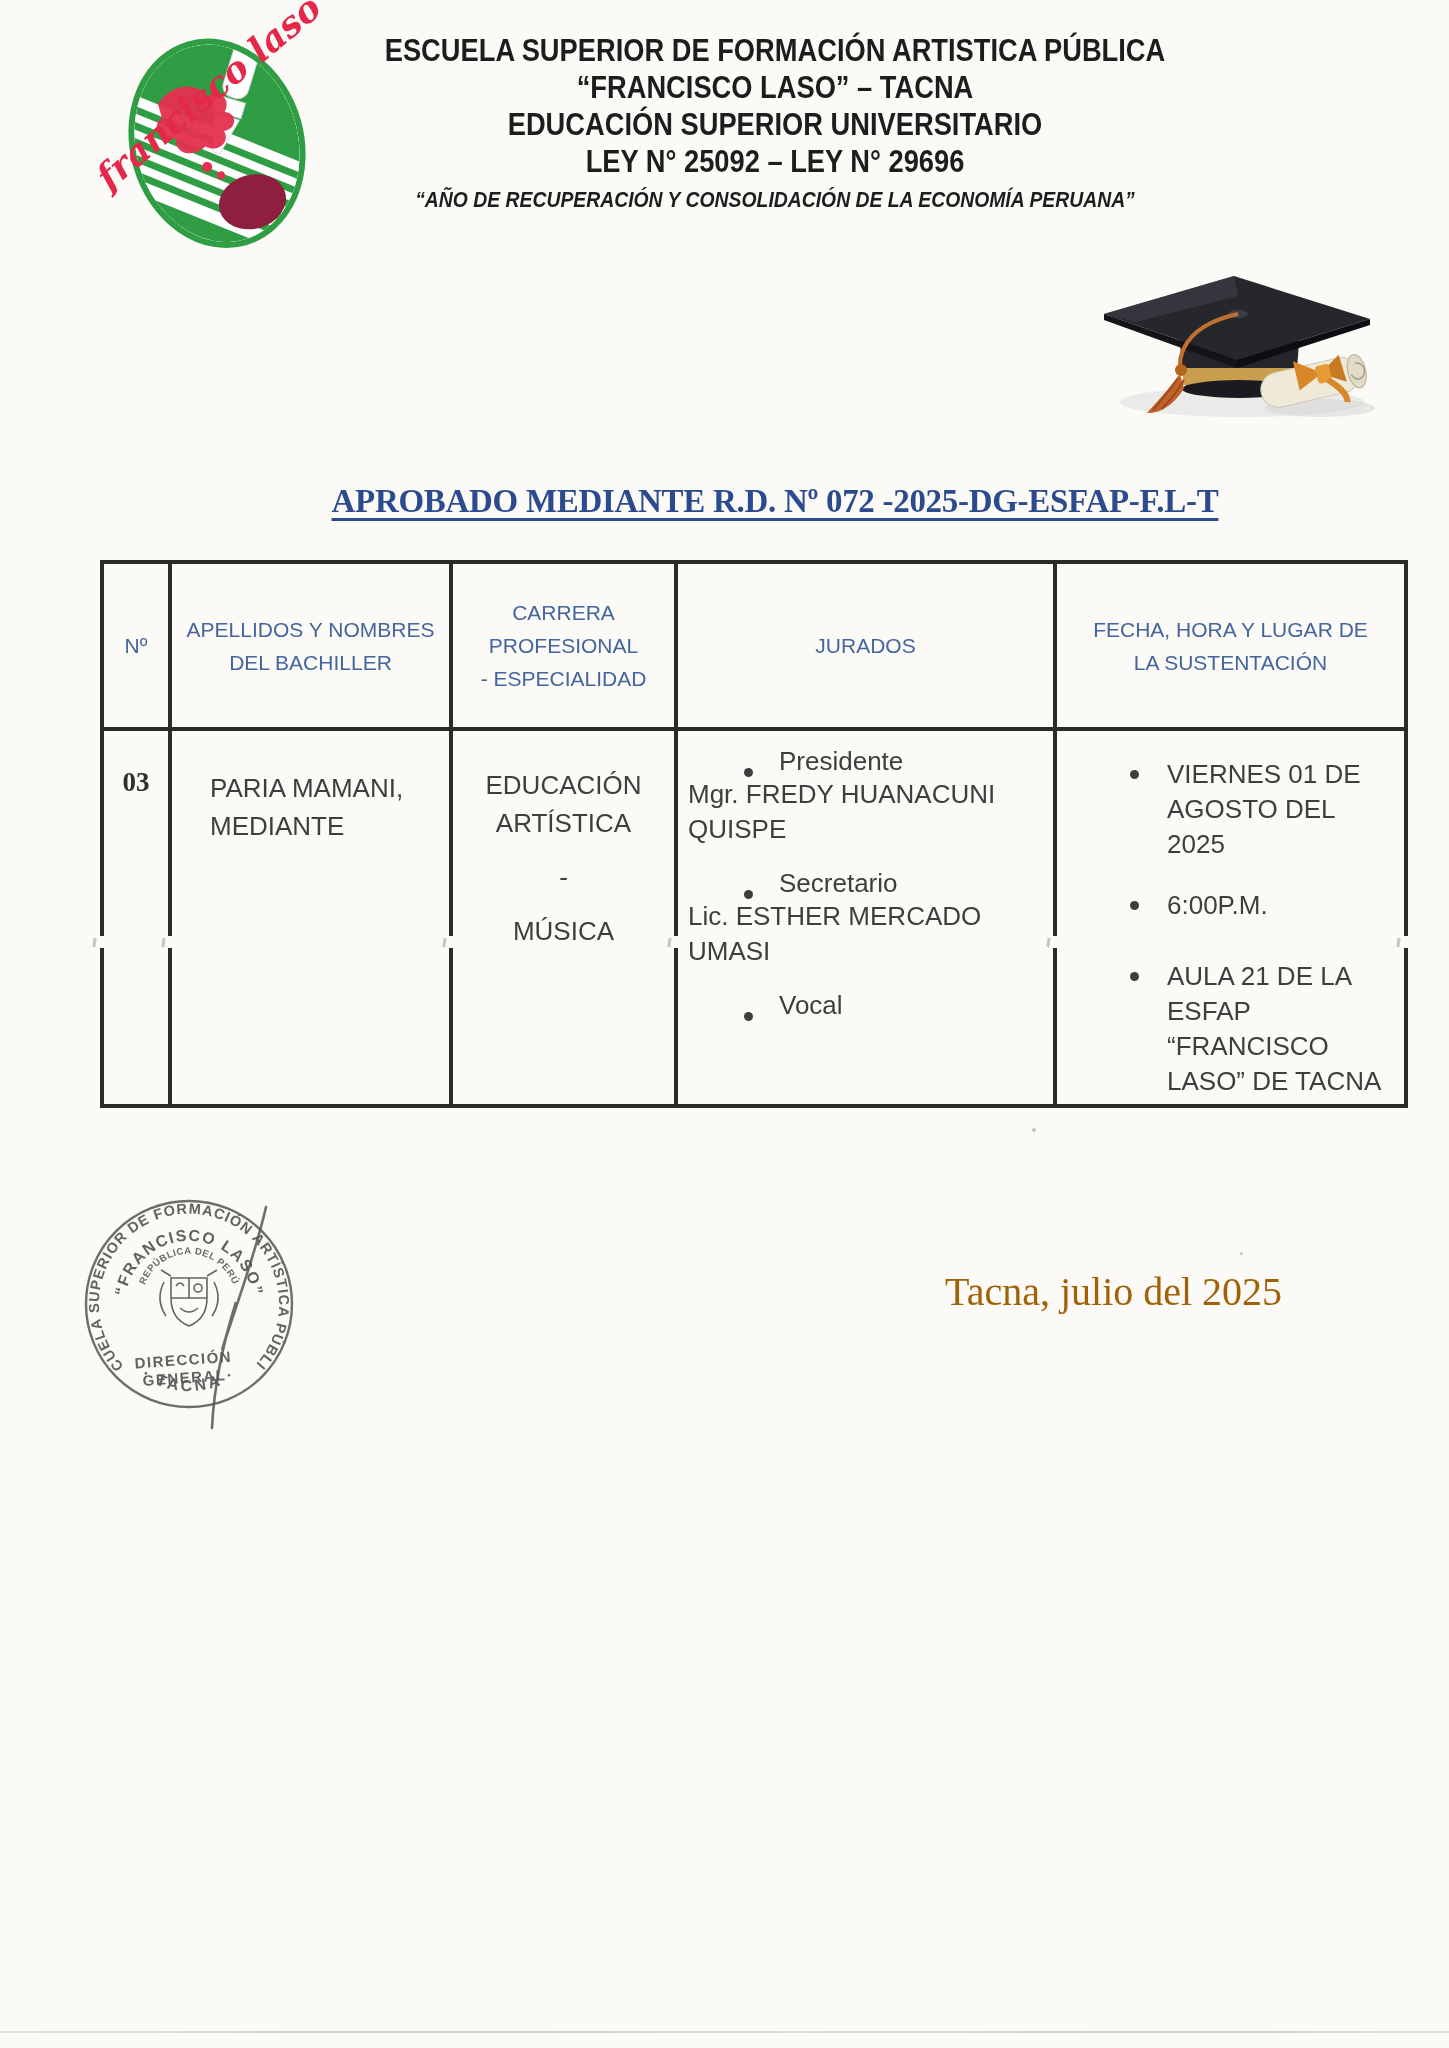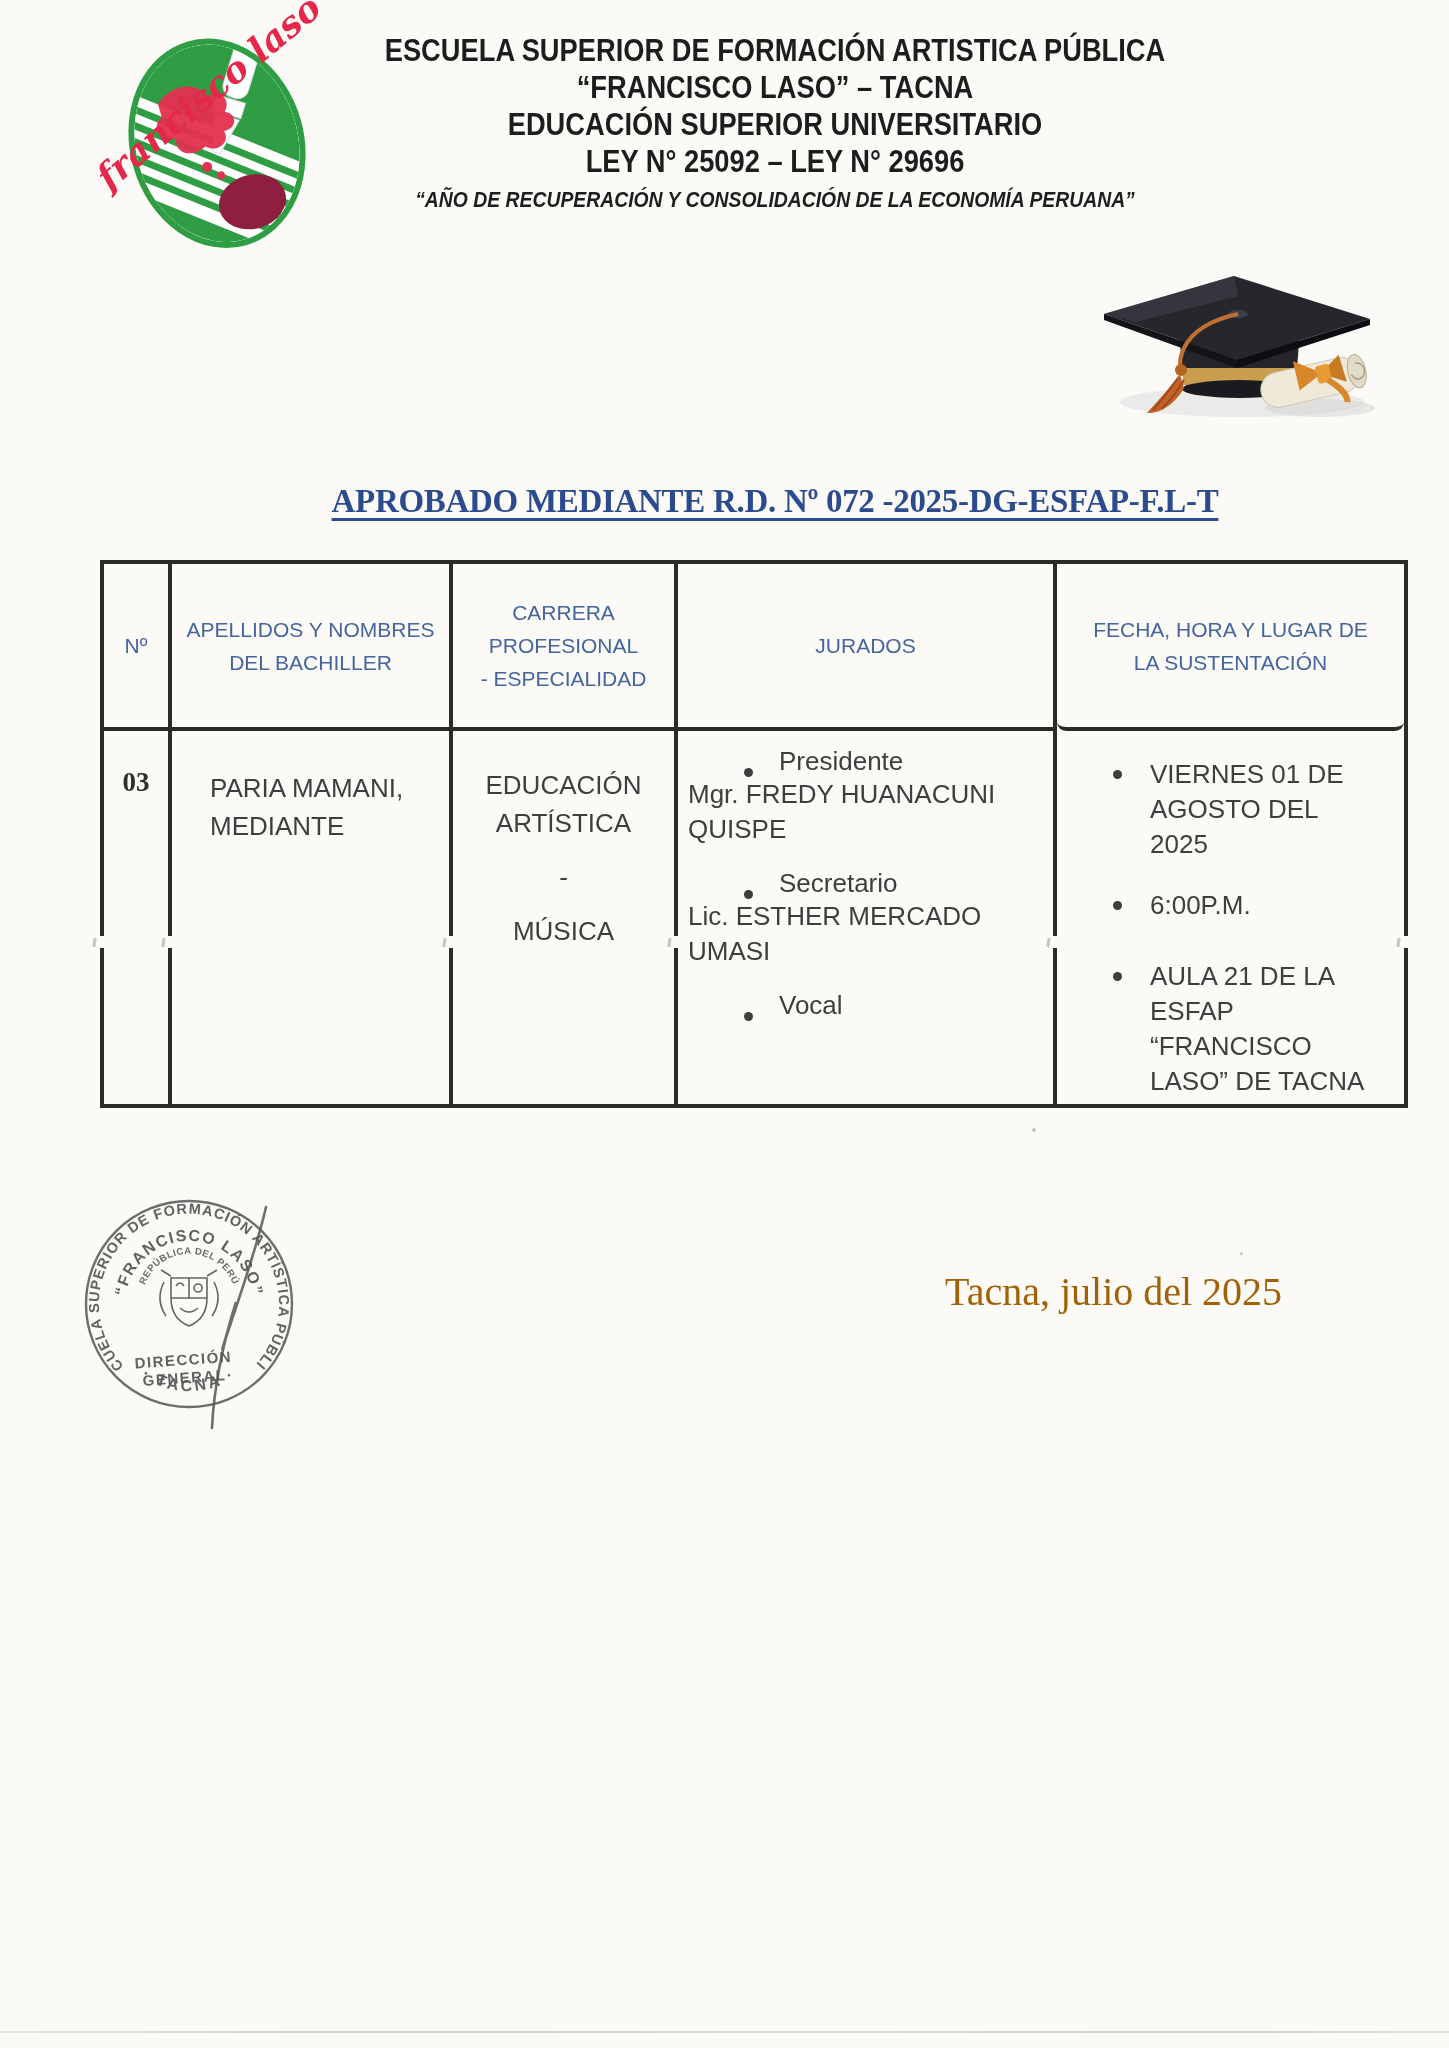--- a/index.html
+++ b/index.html
@@ -19,37 +19,37 @@
   .title{position:absolute;left:150px;top:482px;width:1250px;text-align:center;
          font-family:"Liberation Serif",serif;font-weight:bold;font-size:34px;color:#2c4b8e;
          letter-spacing:-0.3px;text-decoration:underline;text-decoration-thickness:3px;text-underline-offset:6px;
          transform:scaleX(0.97);}
 
   
   .table{position:absolute;left:100px;top:560px;width:1308px;height:548px;box-sizing:border-box;
          border:4px solid #2d2b28;display:grid;
          grid-template-columns:68px 281px 225px 379px 347px;grid-template-rows:167px 373px;}
   .tc{box-sizing:border-box;border-right:4px solid #2d2b28;overflow:hidden;}
-  .tc.last{border-right:none;border-radius:9px;}
+  .tc.last{border-right:none;}
   .hrow{border-bottom:4px solid #2d2b28;}
   .hc{display:flex;flex-direction:column;justify-content:center;align-items:center;text-align:center;
       color:#44659e;font-size:21px;line-height:33px;font-weight:normal;}
   .dc{color:#3e3e3e;font-size:26px;}
   .num-cell{text-align:center;padding-top:36px;font-family:"Liberation Serif",serif;font-weight:bold;
             font-size:27px;color:#2e2e2e;}
   .bach-cell{padding:38px 8px 0 38px;line-height:38px;}
   .carr-cell{text-align:center;padding-top:35px;line-height:38px;}
   .carr-dash{margin-top:16px;}
   .carr-esp{margin-top:16px;}
   .jur-cell{padding-top:12px;}
   .jur-group{margin-bottom:18px;}
   .jur-role{display:flex;align-items:flex-end;gap:26px;margin-left:66px;height:34px;}
   .jur-name{margin-left:10px;width:335px;line-height:35px;}
   .dot{width:9px;height:9px;border-radius:50%;background:#3e3e3e;flex:none;}
-  .fec-cell{padding:26px 0 0 56px;}
+  .fec-cell{padding:26px 0 0 73px;}
   .f-item{display:flex;gap:28px;margin-bottom:26px;}
   .f-item.gap2{margin-bottom:36px;}
   .f-item .dot{margin-top:13px;}
   .f-text{width:218px;line-height:35px;}
 
   
   .gapmark{position:absolute;top:936px;width:8px;height:12px;background:#fbfaf6;}
   .gapmark::after{content:'';position:absolute;left:-5px;top:2px;width:3px;height:9px;
                   background:#ababab;opacity:.65;transform:rotate(8deg);}
   .gm1{left:98px;} .gm2{left:167px;} .gm3{left:448px;} .gm4{left:673px;} .gm5{left:1052px;} .gm6{left:1402px;}

